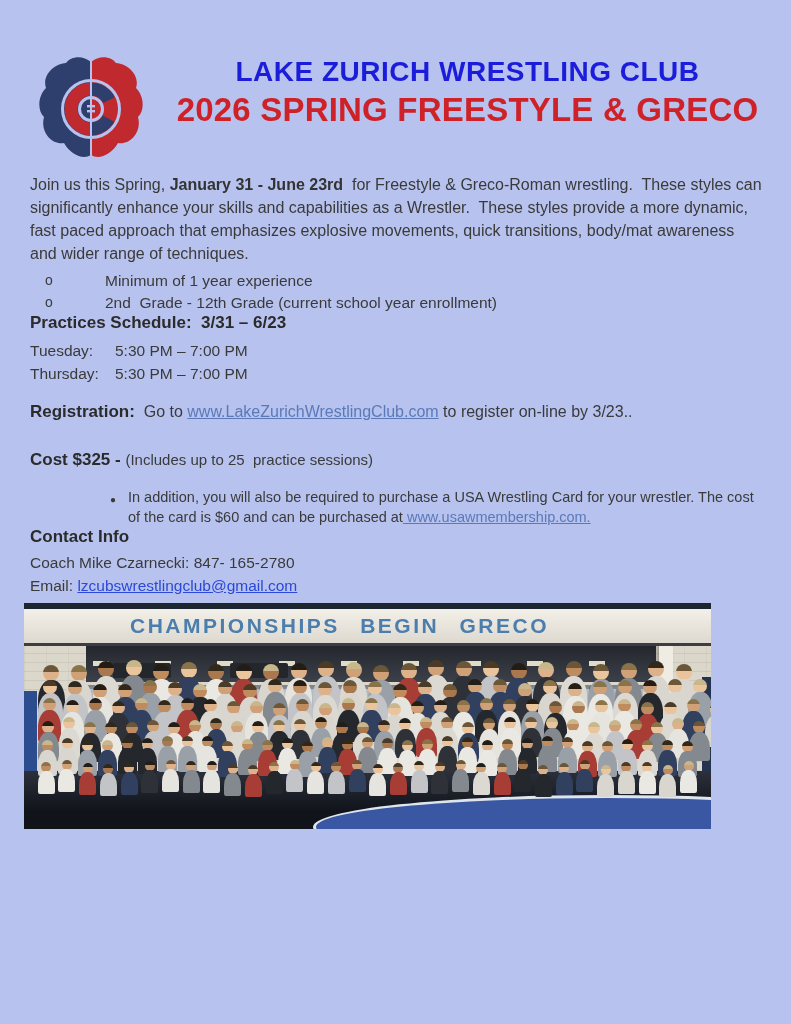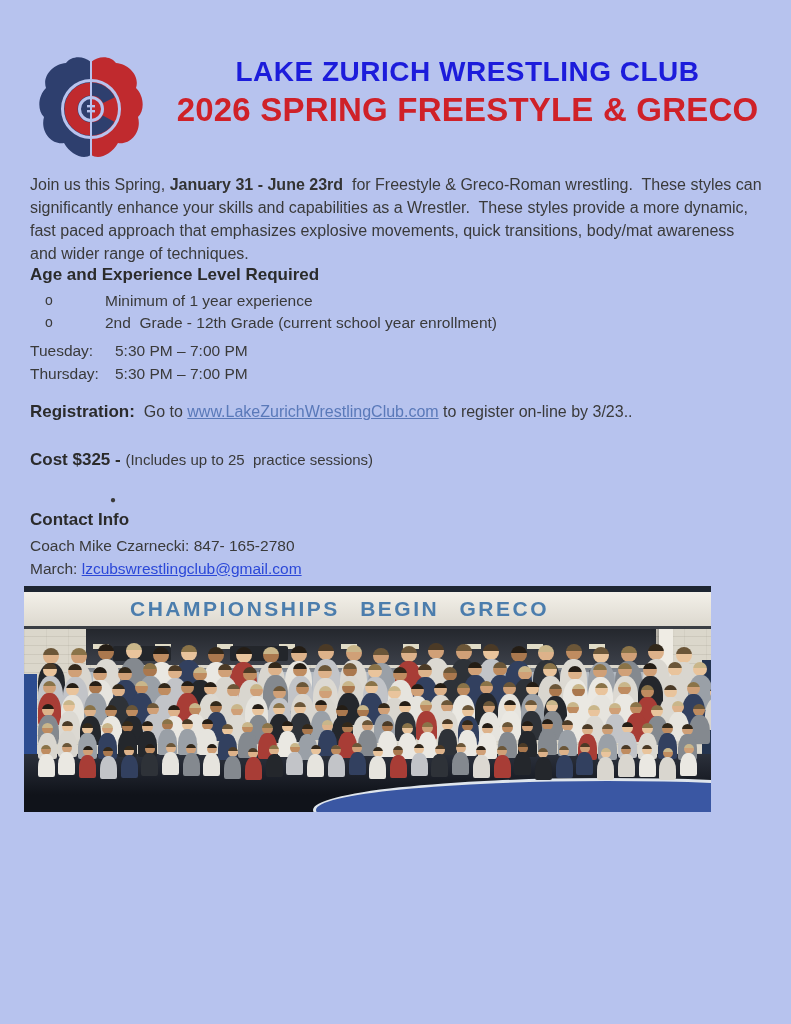--- a/index.html
+++ b/index.html
@@ -130,57 +130,58 @@
     <div class="titles">
       <div class="title1">LAKE ZURICH WRESTLING CLUB</div>
       <div class="title2">2026 SPRING FREESTYLE &amp; GRECO</div>
     </div>
   </div>
 
   <div class="content">
 
     <p class="intro pre"><span>Join us this Spring, </span><b>January 31 - June 23rd</b><span>  for Freestyle &amp; Greco-Roman wrestling.  These styles can significantly enhance your skills and capabilities as a Wrestler.  These styles provide a more dynamic, fast paced approach that emphasizes explosive movements, quick transitions, body/mat awareness and wider range of techniques.</span></p>
 
-    <h3 class="sec sec-age">Age and Experience Level Required</h3>
     <div class="olist">
       <div class="li pre">
         <span class="marker">o</span>
         <span>Minimum of 1 year experience</span>
       </div>
       <div class="li pre">
         <span class="marker">o</span>
         <span>2nd  Grade - 12th Grade (current school year enrollment)</span>
       </div>
     </div>
 
+    <h3 class="sec sec-sched pre">Practices Schedule:  3/31 – 6/23</h3>
     <div class="schedrows">
       <div class="schedrow">
         <span>Tuesday:</span>
         <span>5:30 PM – 7:00 PM</span>
       </div>
       <div class="schedrow">
         <span>Thursday:</span>
         <span>5:30 PM – 7:00 PM</span>
       </div>
     </div>
 
     <div class="loclines">
     </div>
 
     <p class="regline pre"><span class="reglabel">Registration:</span><span>  Go to </span><a class="link link-slate">www.LakeZurichWrestlingClub.com</a><span> to register on-line by 3/23..</span></p>
 
     <p class="costline pre"><span class="costlabel">Cost $325 - </span><span class="costnote">(Includes up to 25  practice sessions)</span></p>
     <div class="bullet">
       <span class="marker">●</span>
+      <span><span>In addition, you will also be required to purchase a USA Wrestling Card for your wrestler. The cost of the card is $60 and can be purchased at</span><a class="link link-slate pre"> www.usawmembership.com.</a></span>
     </div>
 
     <h3 class="sec sec-contact">Contact Info</h3>
     <div class="contactlines">
       <div class="contactline">Coach Mike Czarnecki: 847- 165-2780</div>
-      <div class="contactline"><span>March: </span><a class="link link-blue">lzcubswrestlingclub@gmail.com</a></div>
+      <div class="contactline"><span>Email: </span><a class="link link-blue">lzcubswrestlingclub@gmail.com</a></div>
     </div>
 
     <div class="photo">
       <div class="ph-topstrip"></div>
       <div class="ph-wall"></div>
       <div class="ph-ceil"></div>
       <div class="ph-lights"></div>
       <div class="ph-sign s1"></div>
       <div class="ph-sign s2"></div>
       <div class="ph-windows"></div>

